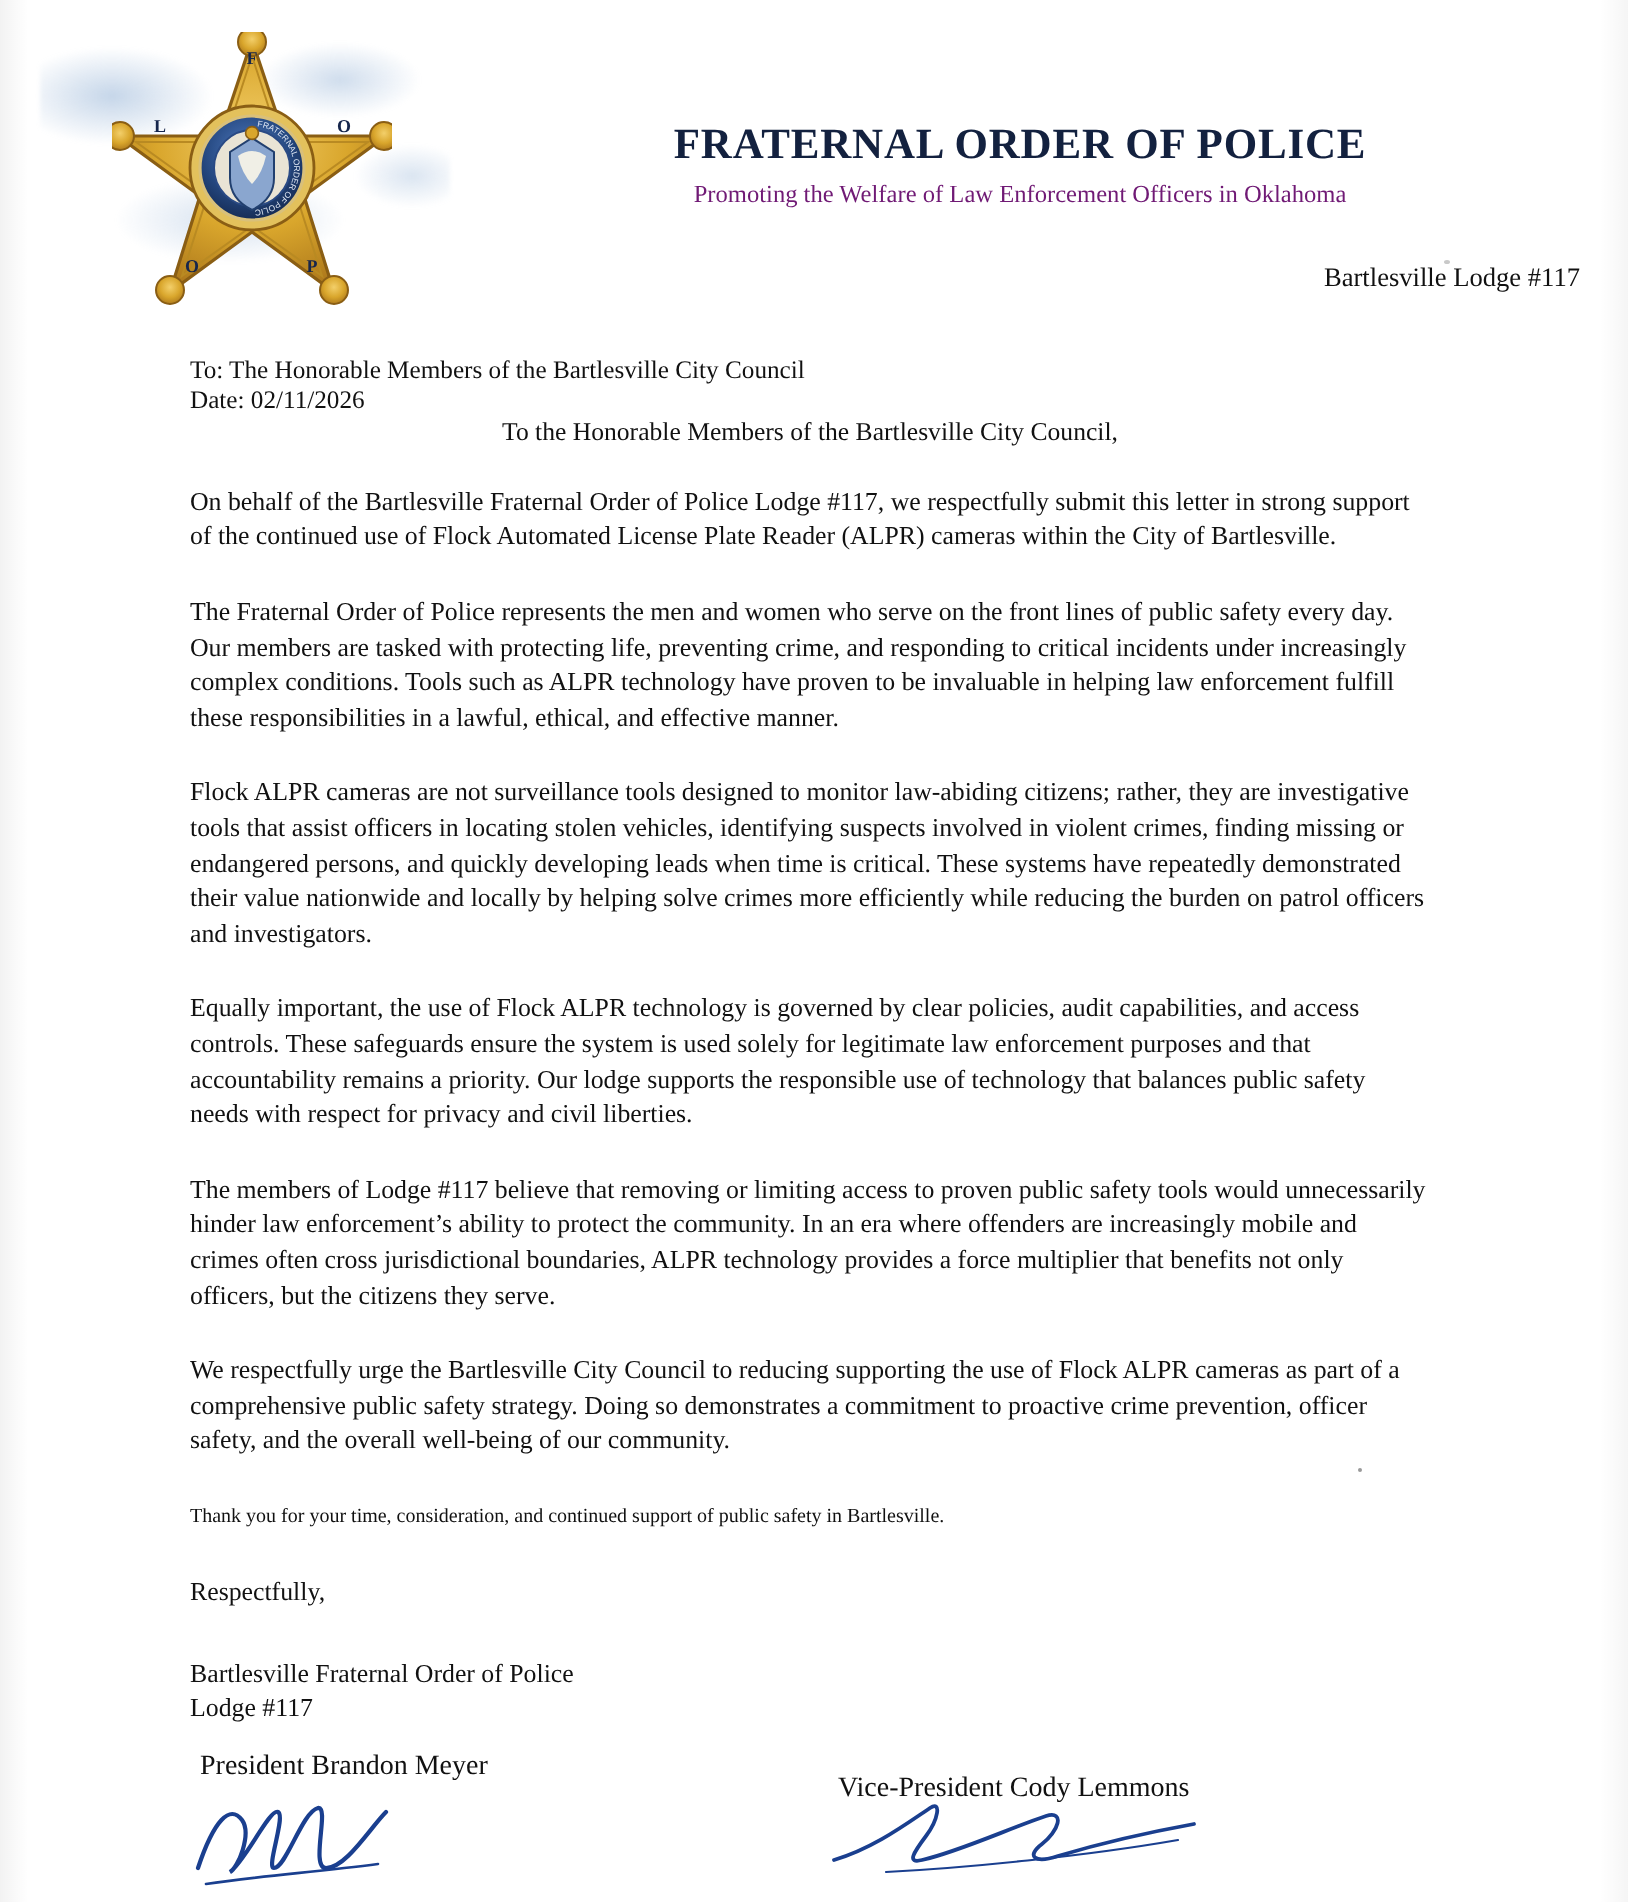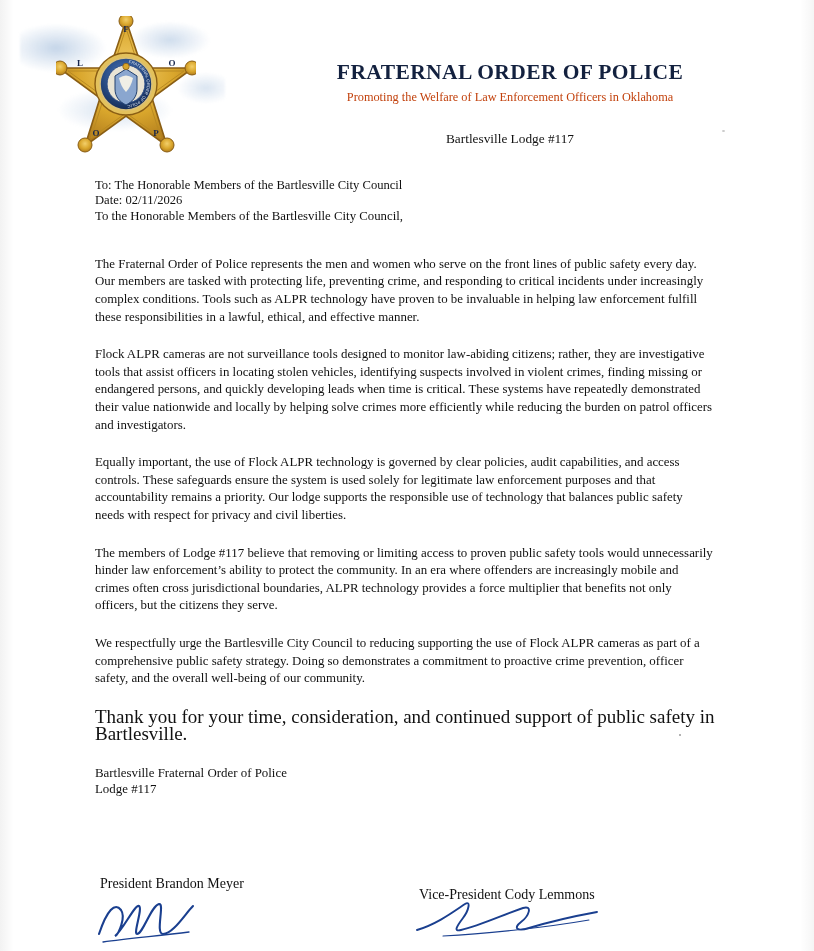--- a/index.html
+++ b/index.html
@@ -65,60 +65,61 @@
   .lh-title {
     font-family: "Liberation Serif", serif;
     font-weight: bold;
     font-size: 21.5px;
     letter-spacing: 0.4px;
     color: #13213f;
   }
   .lh-sub {
     margin-top: 5px;
     font-size: 12.3px;
-    color: #c2410c;
+    color: #701a75;
   }
   .lh-lodge {
     position: absolute;
     left: 230px;
     top: 131px;
     width: 560px;
-    text-align: center;
+    text-align: right;
     font-size: 13.3px;
     color: #111;
   }
 
   
   .doc {
     position: absolute;
     left: 95px;
     top: 178px;
     width: 620px;
   }
 
   .memo {
     font-size: 12.6px;
     line-height: 15.4px;
   }
   .memo div { white-space: nowrap; }
 
   .salutation {
     font-size: 12.8px;
-    margin-bottom: 32px;
+    margin-bottom: 19px;
+    text-align: center;
   }
 
   p.para {
     font-size: 12.9px;
     line-height: 17.6px;
     margin: 0 0 20px 0;
     text-align: left;
   }
 
   .closing-thanks {
-    font-size: 19px;
+    font-size: 10px;
     line-height: 17.6px;
     margin: 0 0 22px 0;
   }
   .respectfully {
     font-size: 12.9px;
     margin: 0 0 25px 0;
   }
   .org-block {
     font-size: 12.9px;
     line-height: 16.5px;
@@ -226,27 +227,29 @@
 
   <div class="doc">
 
     <div class="memo">
       <div>To: The Honorable Members of the Bartlesville City Council</div>
       <div>Date: 02/11/2026</div>
     </div>
 
     <div class="salutation">To the Honorable Members of the Bartlesville City Council,</div>
 
+    <p class="para">On behalf of the Bartlesville Fraternal Order of Police Lodge #117, we respectfully submit this letter in strong support of the continued use of Flock Automated License Plate Reader (ALPR) cameras within the City of Bartlesville.</p>
     <p class="para">The Fraternal Order of Police represents the men and women who serve on the front lines of public safety every day. Our members are tasked with protecting life, preventing crime, and responding to critical incidents under increasingly complex conditions. Tools such as ALPR technology have proven to be invaluable in helping law enforcement fulfill these responsibilities in a lawful, ethical, and effective manner.</p>
     <p class="para">Flock ALPR cameras are not surveillance tools designed to monitor law-abiding citizens; rather, they are investigative tools that assist officers in locating stolen vehicles, identifying suspects involved in violent crimes, finding missing or endangered persons, and quickly developing leads when time is critical. These systems have repeatedly demonstrated their value nationwide and locally by helping solve crimes more efficiently while reducing the burden on patrol officers and investigators.</p>
     <p class="para">Equally important, the use of Flock ALPR technology is governed by clear policies, audit capabilities, and access controls. These safeguards ensure the system is used solely for legitimate law enforcement purposes and that accountability remains a priority. Our lodge supports the responsible use of technology that balances public safety needs with respect for privacy and civil liberties.</p>
     <p class="para">The members of Lodge #117 believe that removing or limiting access to proven public safety tools would unnecessarily hinder law enforcement’s ability to protect the community. In an era where offenders are increasingly mobile and crimes often cross jurisdictional boundaries, ALPR technology provides a force multiplier that benefits not only officers, but the citizens they serve.</p>
     <p class="para">We respectfully urge the Bartlesville City Council to reducing supporting the use of Flock ALPR cameras as part of a comprehensive public safety strategy. Doing so demonstrates a commitment to proactive crime prevention, officer safety, and the overall well-being of our community.</p>
 
     <p class="closing-thanks">Thank you for your time, consideration, and continued support of public safety in Bartlesville.</p>
+    <p class="respectfully">Respectfully,</p>
 
     <div class="org-block">
       <div>Bartlesville Fraternal Order of Police</div>
       <div>Lodge #117</div>
     </div>
   </div>
 
   <div class="sigs">
     <div class="sig left">President Brandon Meyer</div>
     <div class="sig right">Vice-President Cody Lemmons</div>

